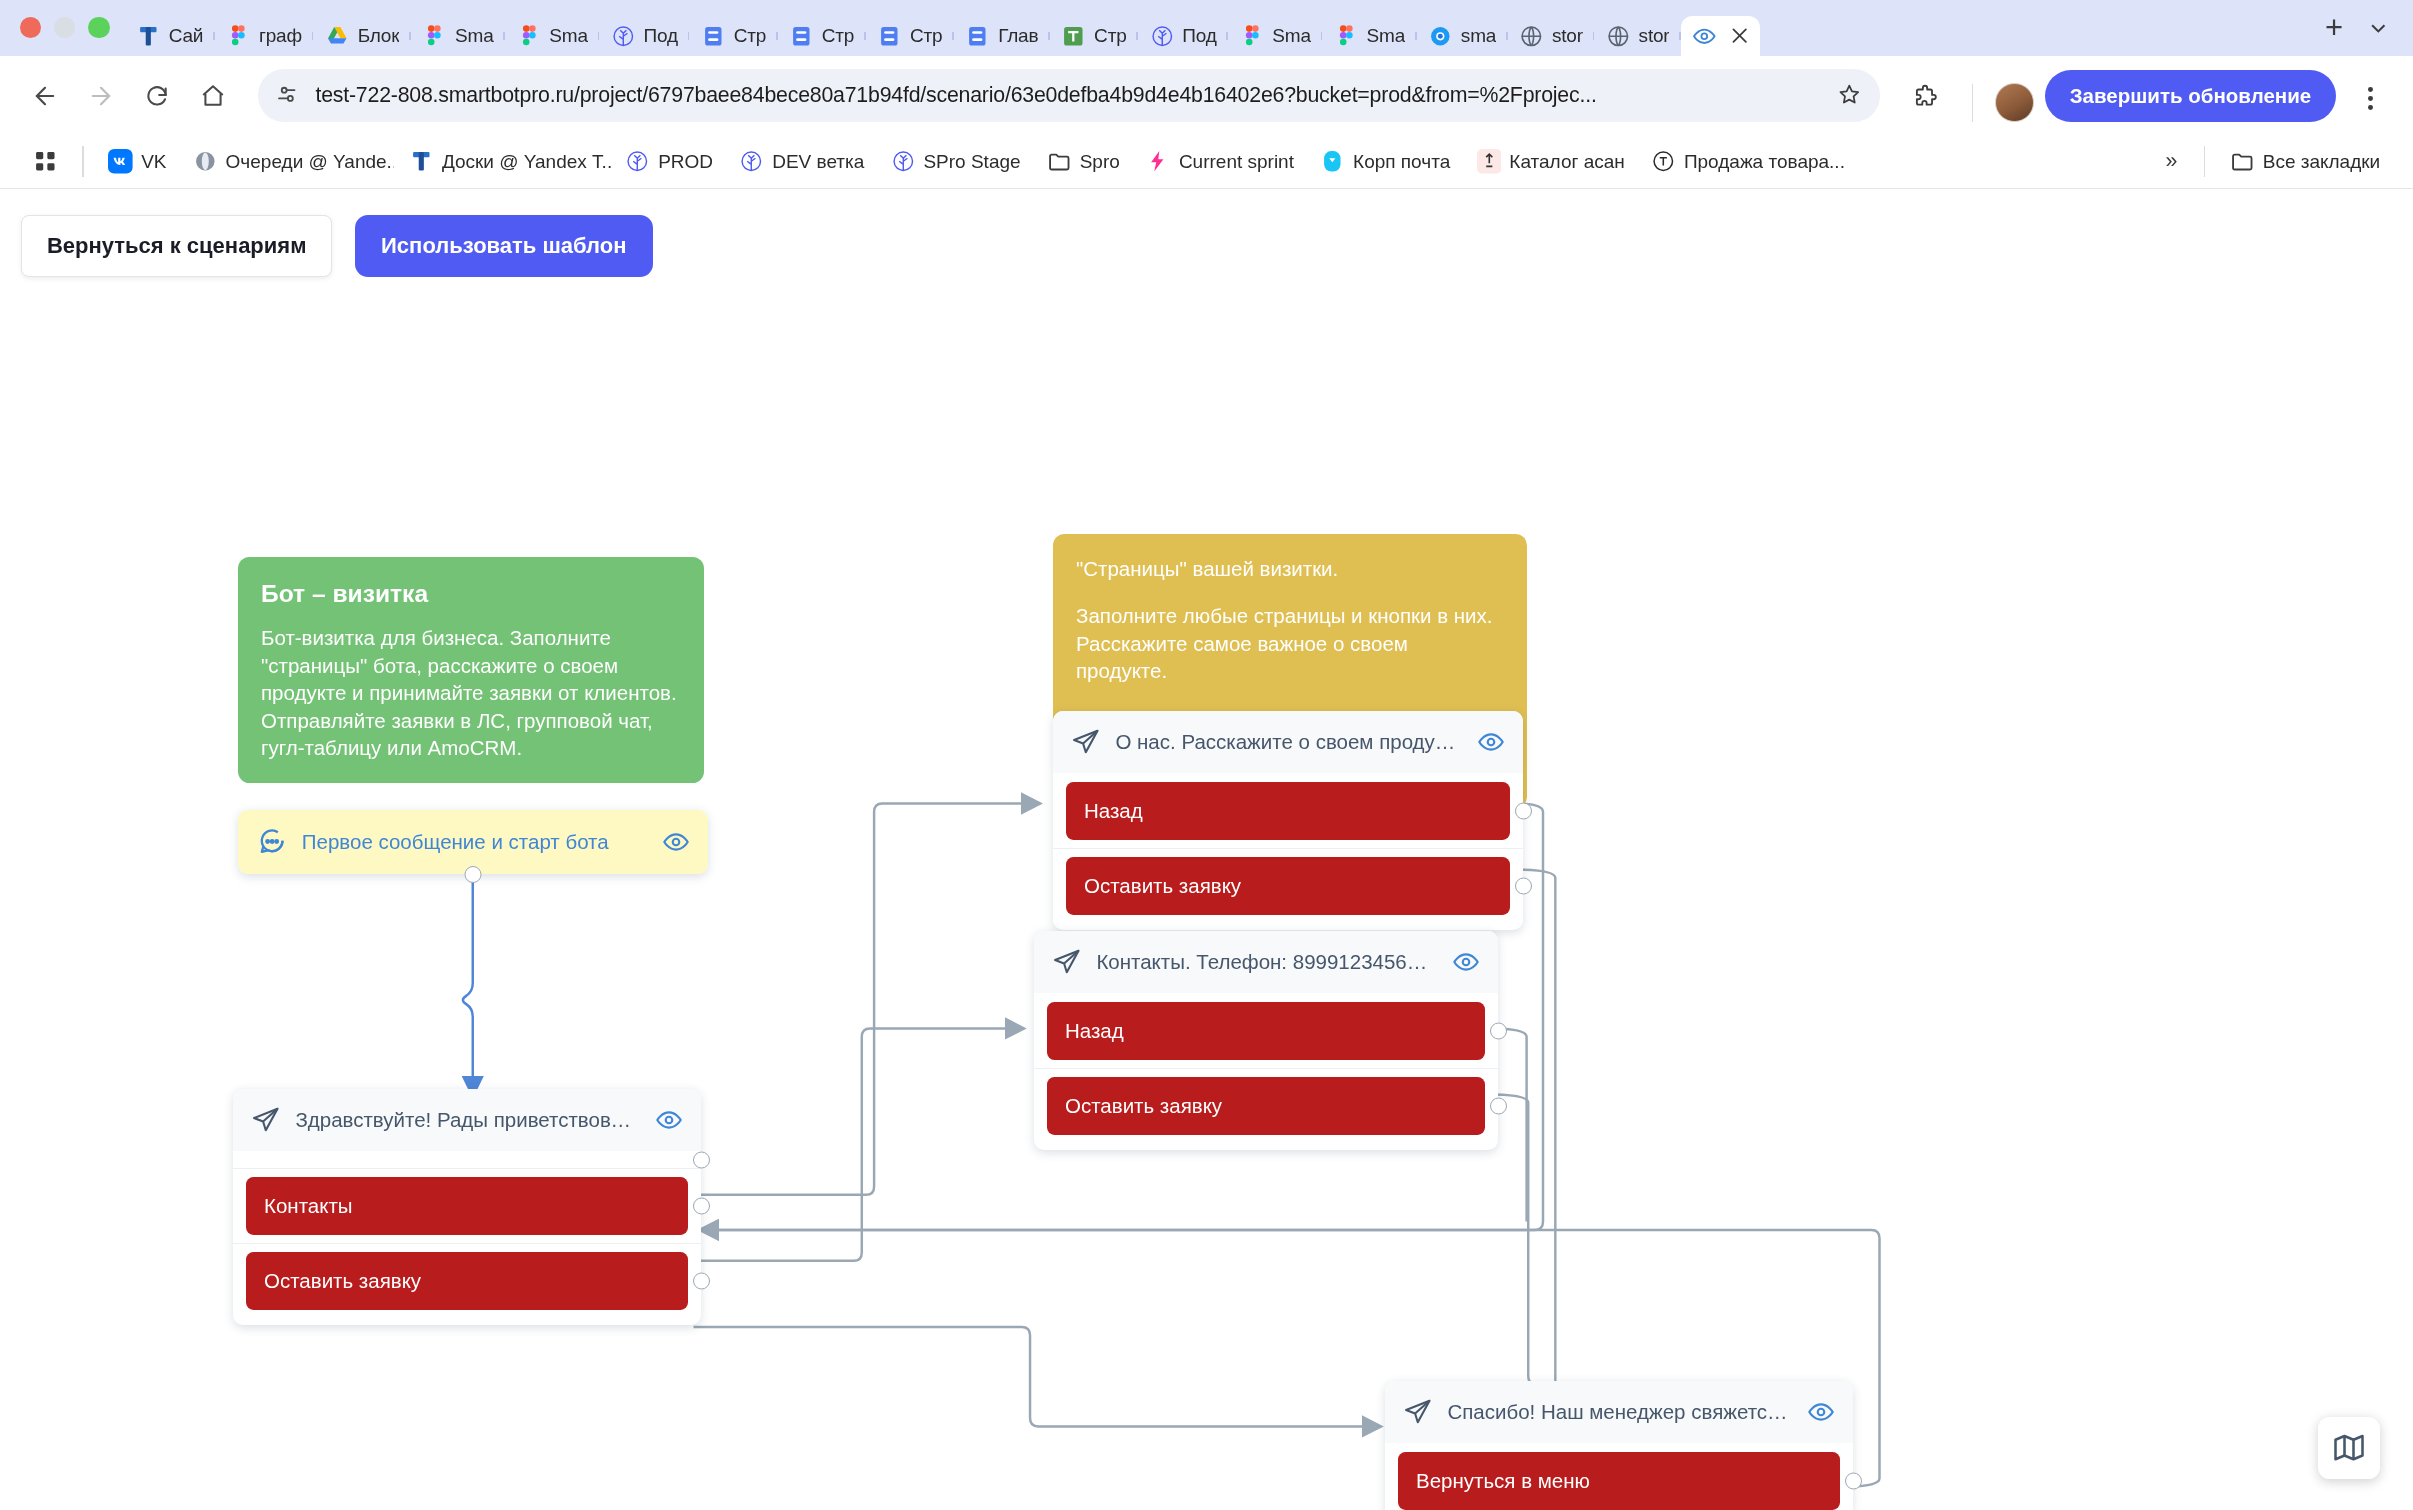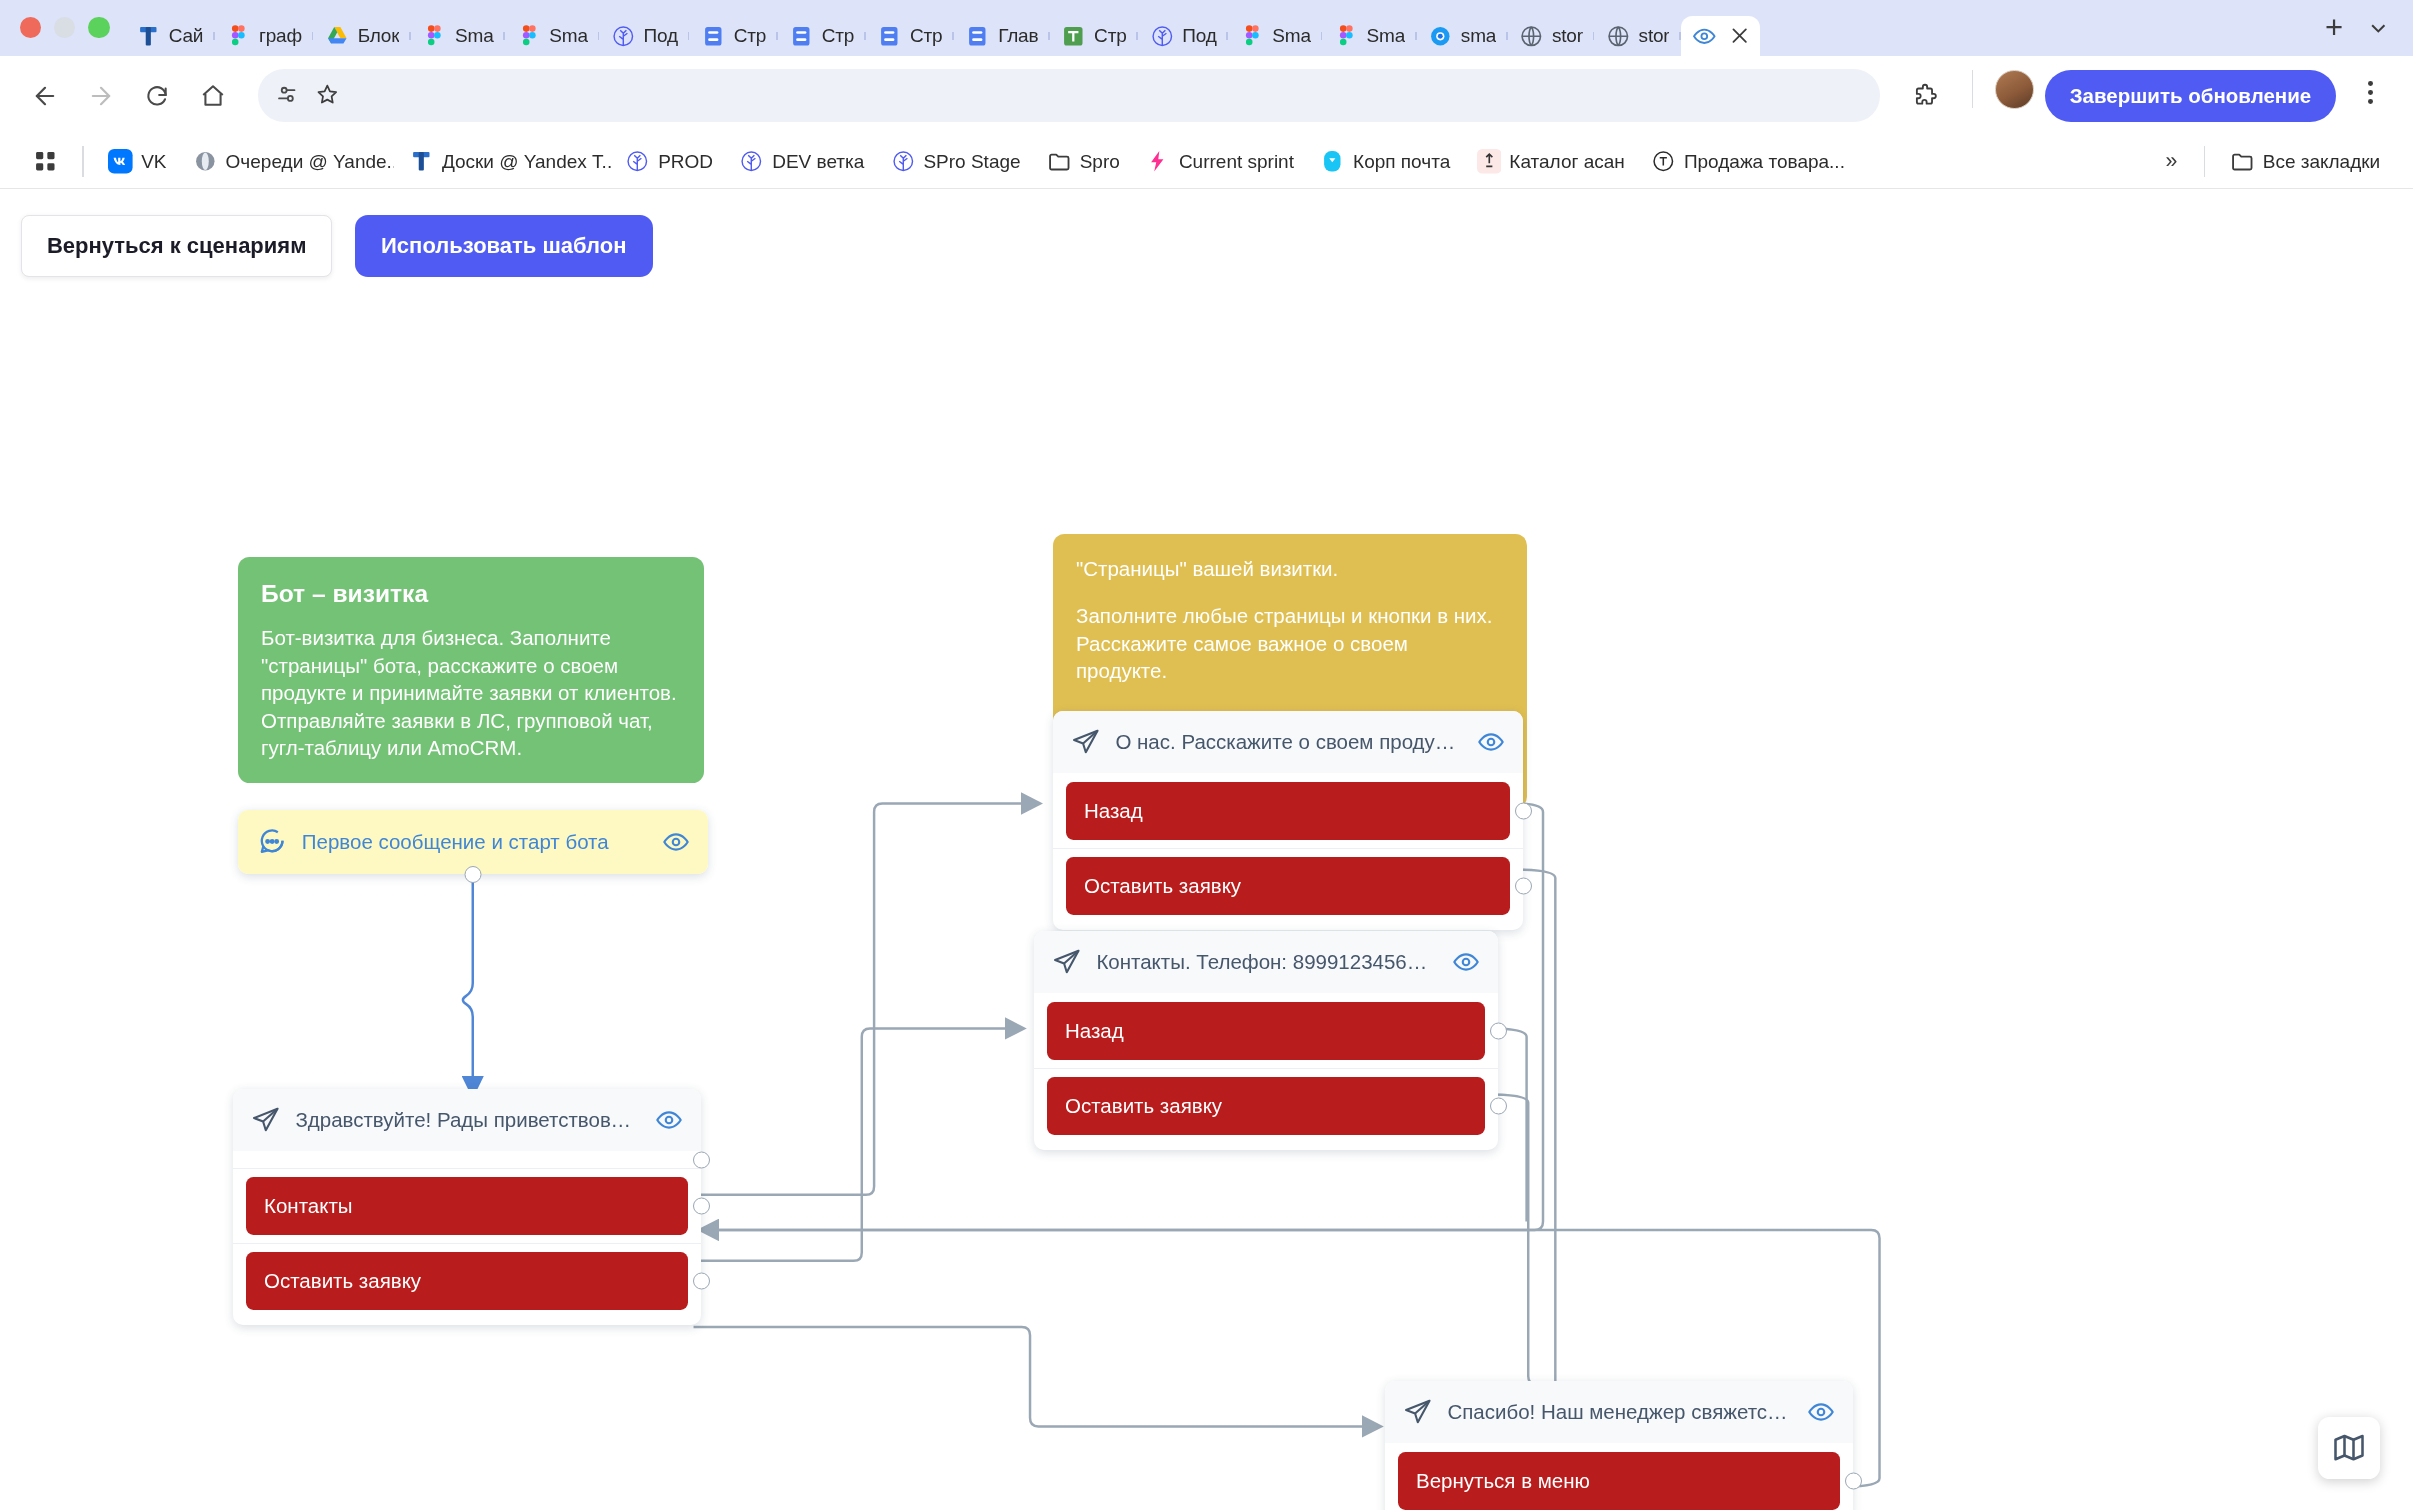--- a/index.html
+++ b/index.html
@@ -66,21 +66,21 @@
   }
   .omnibox {
     flex: 1; height: 53px; background: #eef1f8; border-radius: 26px;
     display: flex; align-items: center; padding: 0 18px; gap: 14.8px; margin: 0 14.8px;
     min-width: 0;
   }
   .omnibox .urltext {
     flex: 1; font-size: 21.3px; color: #1d1d1d; white-space: nowrap; overflow: hidden;
     letter-spacing: -0.2px;
   }
-  .tb-right { display: flex; align-items: flex-start; gap: 11.5px; }
+  .tb-right { display: flex; align-items: flex-end; gap: 11.5px; }
   .divider-v { width: 1.6px; height: 38px; background: #dadce0; margin: 0 9.9px; }
   .avatar {
     width: 39px; height: 39px; border-radius: 50%;
     background: linear-gradient(150deg,#b07a53 0%, #8d5b3a 55%, #5a3a26 100%);
     border: 1.6px solid #d7c7b8;
   }
   .update-btn {
     background: #4f5bf2; color: #fff; font-size: 20.5px; font-weight: 700;
     border-radius: 26px; padding: 14px 24.6px; white-space: nowrap;
   }
@@ -368,20 +368,21 @@
 
     <div class="omnibox">
       <span>
         <svg width="24.6" height="24.6" viewBox="0 0 24 24" fill="none" stroke="#4a4a4a" stroke-width="1.8" stroke-linecap="round">
             <circle cx="8" cy="8" r="2.4"></circle>
             <path d="M11 8h7"></path>
             <circle cx="14" cy="16" r="2.4"></circle>
             <path d="M3 16h8"></path>
           </svg>
       </span>
+      <span class="urltext">test-722-808.smartbotpro.ru/project/6797baee84bece80a71b94fd/scenario/63e0defba4b9d4e4b16402e6?bucket=prod&amp;from=%2Fprojec...</span>
       <span>
         <svg width="24.6" height="24.6" viewBox="0 0 24 24" fill="none" stroke="#3c3c3c" stroke-width="1.7" stroke-linejoin="round">
             <path d="M12 3.5l2.6 5.6 6 .8-4.4 4.2 1.1 6-5.3-2.9-5.3 2.9 1.1-6L3.4 9.9l6-.8z"></path>
           </svg>
       </span>
     </div>
 
     <div class="tb-right">
       <div class="navbtn">
         <svg width="26" height="26" viewBox="0 0 24 24" fill="none" stroke="#3c3c3c" stroke-width="1.7" stroke-linejoin="round">

